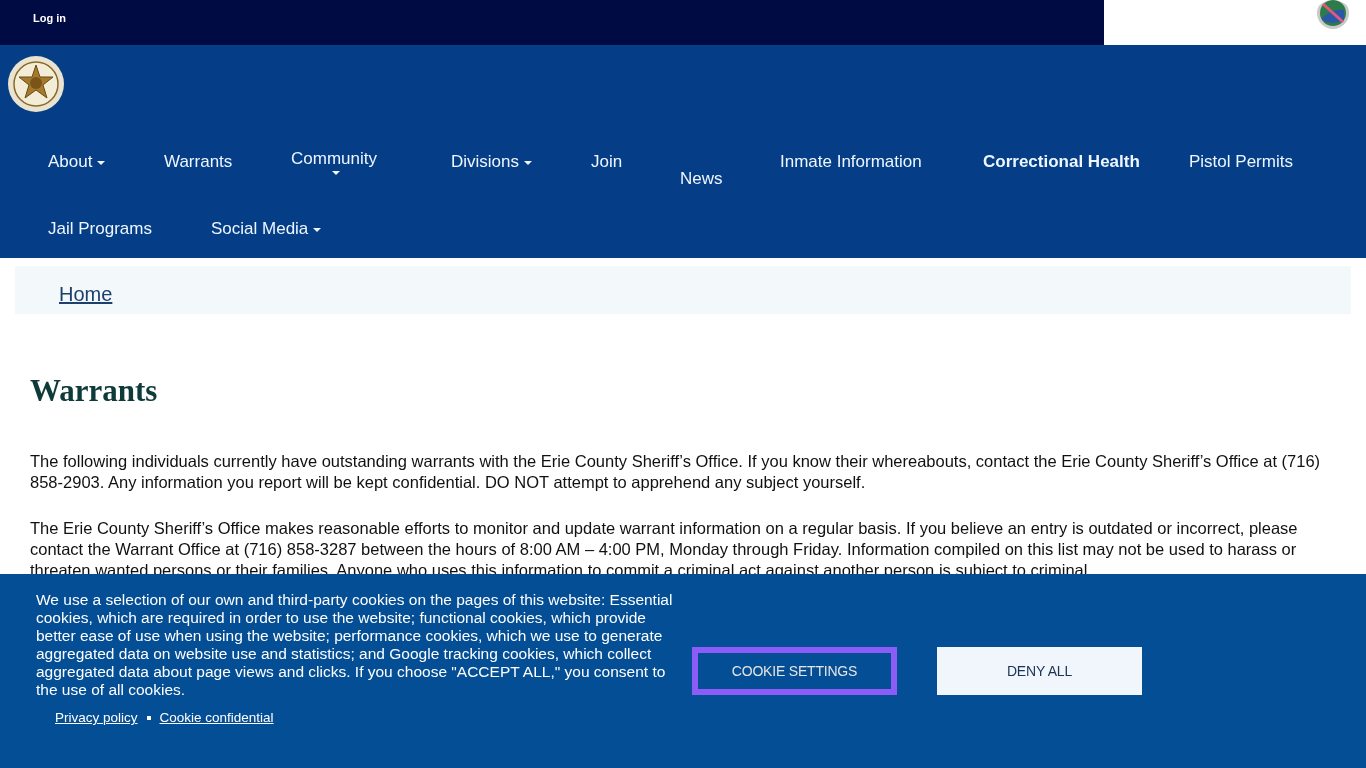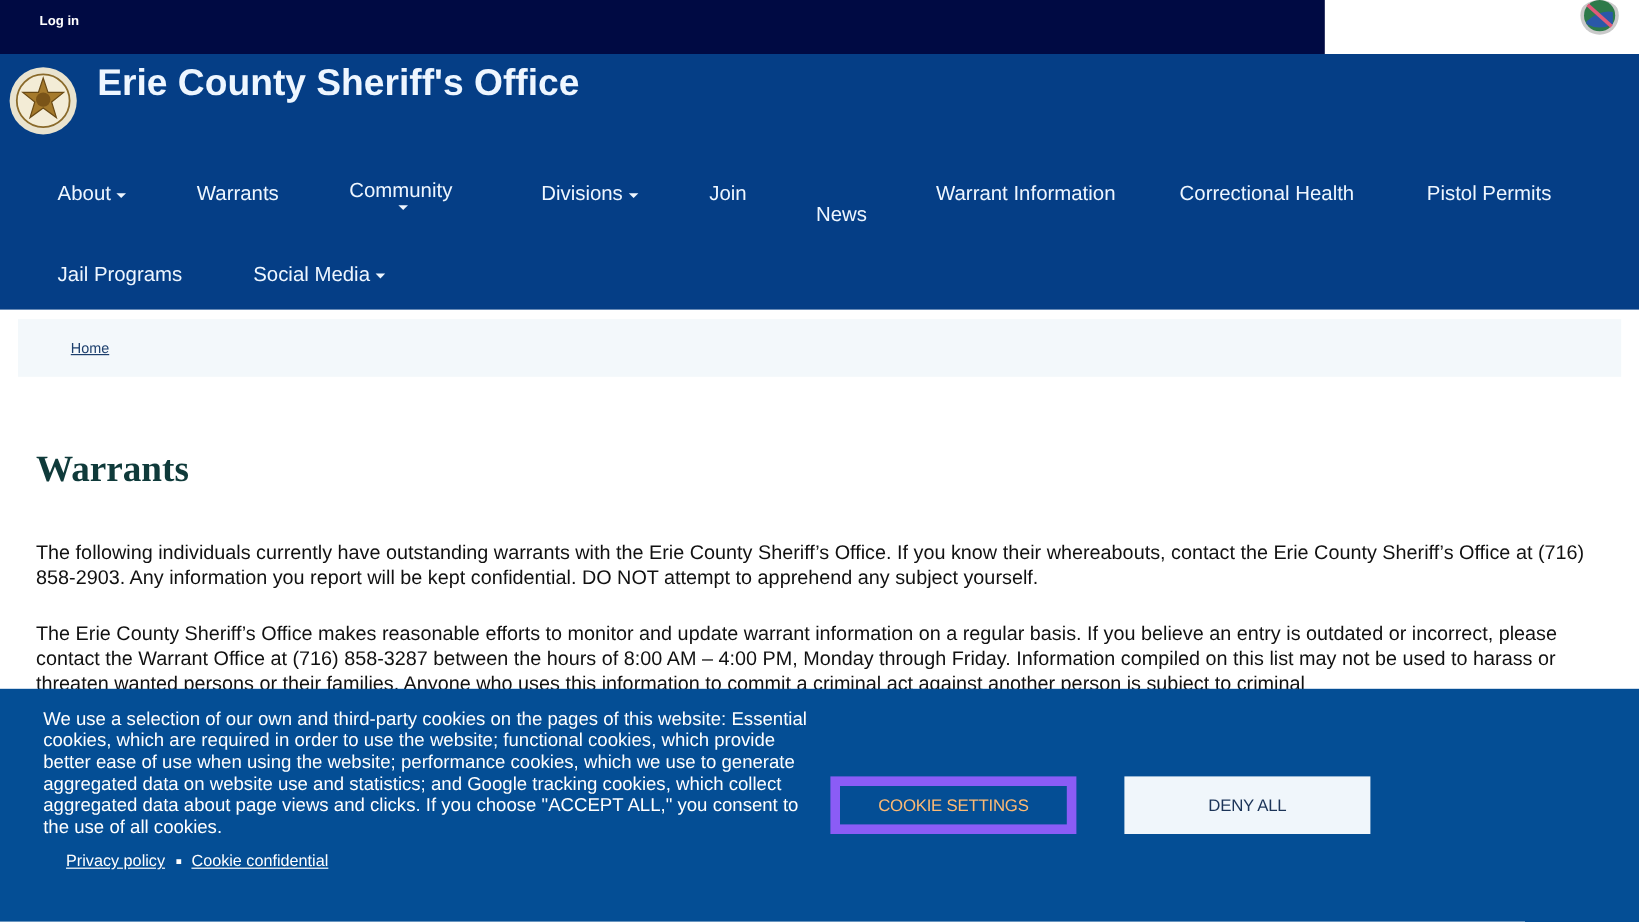--- a/index.html
+++ b/index.html
@@ -9,32 +9,32 @@
   .topbar-badge { position: absolute; left: 1315px; top: 0px; width: 36px; height: 30px; border-radius: 50%; overflow: hidden; }
   .header { position: absolute; left: 0; top: 45px; width: 1366px; height: 213px; background: #053e86; }
   .logo { position: absolute; left: 7px; top: 8px; width: 58px; height: 62px; }
   .site-title { position: absolute; left: 81px; top: 6px; font-size: 31px; font-weight: bold; color: #eef6ff; white-space: nowrap; }
   .nav-row { position: absolute; left: 0; height: 30px; display: flex; align-items: center; }
   .nav-row.r1 { top: 102px; }
   .nav-row.r2 { top: 169px; }
   .nav-item { position: absolute; font-size: 17px; color: #eef6ff; white-space: nowrap; display: flex; align-items: center; cursor: pointer; }
   .caret { display: inline-block; width: 0; height: 0; border-left: 4px solid transparent; border-right: 4px solid transparent; border-top: 4px solid #eef6ff; margin-left: 5px; margin-top: 2px; }
   .breadcrumb-bar { position: absolute; left: 15px; top: 266px; width: 1336px; height: 48px; background: #f3f8fb; }
-  .breadcrumb-link { position: absolute; left: 44px; top: 17px; font-size: 12px; color: #1c3f6d; }
+  .breadcrumb-link { position: absolute; left: 44px; top: 17px; font-size: 20px; color: #1c3f6d; }
   .page-title { position: absolute; left: 30px; top: 373px; font-family: "Liberation Serif", serif; font-weight: bold; font-size: 31px; color: #0f3a3a; }
   .para { position: absolute; left: 30px; width: 1310px; font-size: 16.5px; line-height: 21px; color: #111111; }
   .para.p1 { top: 451px; }
   .para.p2 { top: 518px; }
   .cookie-banner { position: absolute; left: 0; top: 574px; width: 1366px; height: 194px; background: #044e95; }
   .cookie-text { position: absolute; left: 36px; top: 17px; width: 640px; font-size: 15.5px; line-height: 18px; color: #ffffff; }
   .cookie-links { position: absolute; left: 55px; top: 136px; font-size: 13.5px; color: #ffffff; display: flex; align-items: center; }
   .cookie-links a { color: #ffffff; text-decoration: underline; }
   .dot-sep { display: inline-block; width: 4px; height: 4px; background: #ffffff; margin: 0 9px; }
   .btn { position: absolute; top: 73px; width: 205px; height: 48px; font-size: 14px; display: flex; align-items: center; justify-content: center; cursor: pointer; letter-spacing: -0.2px; }
-  .btn-settings { left: 692px; border: 8px solid #8b5cf6; color: #fdba74; background: #044e95; }
+  .btn-settings { left: 692px; border: 6px solid #8b5cf6; color: #e5e5e5; background: #044e95; }
   .btn-deny { left: 914px; background: #f0f6fb; color: #1c3458; margin-left: 23px; }
   .btn-accept { left: 1136px; background: #f0f6fb; color: #1c3458; }
 </style>
 </head>
 <body>
 
 <div class="topbar">
   <a class="login-link" href="#">Log in</a>
   <div class="topbar-badge">
     <svg width="36" height="30" viewBox="0 0 36 30">
@@ -48,21 +48,20 @@
 
 <div class="header">
   <div class="logo">
     <svg width="58" height="62" viewBox="0 0 58 62">
       <circle cx="29" cy="31" r="28" fill="#e9e3cf"></circle>
       <circle cx="29" cy="31" r="22" fill="#f3ecd6" stroke="#8a6a2a" stroke-width="1.5"></circle>
       <polygon points="29,12 33,24 46,24 36,32 40,45 29,37 18,45 22,32 12,24 25,24" fill="#a57a2c" stroke="#6a4a14" stroke-width="1"></polygon>
       <circle cx="29" cy="30" r="6" fill="#7a5418"></circle>
     </svg>
   </div>
-  <div class="site-title">Erie County Sheriff's Office</div>
 
   <div class="nav-row r1" style="width:1366px;">
     <div class="nav-item" style="left:48px;">
       <span>About</span>
         <span class="caret"></span>
     </div>
     <div class="nav-item" style="left:164px;">
       <span>Warrants</span>
     </div>
     <div class="nav-item" style="left:291px;flex-direction:column;">
@@ -73,23 +72,23 @@
       <span>Divisions</span>
         <span class="caret"></span>
     </div>
     <div class="nav-item" style="left:591px;">
       <span>Join</span>
     </div>
     <div class="nav-item" style="left:680px;margin-top:34px;">
       <span>News</span>
     </div>
     <div class="nav-item" style="left:780px;">
-      <span>Warrant Information</span>
+      <span>Inmate Information</span>
     </div>
-    <div class="nav-item" style="left:983px;">
+    <div class="nav-item" style="left:983px;font-weight:bold;">
       <span>Correctional Health</span>
     </div>
     <div class="nav-item" style="left:1189px;">
       <span>Pistol Permits</span>
     </div>
   </div>
 
   <div class="nav-row r2" style="width:1366px;">
     <div class="nav-item" style="left:48px;">
       <span>Jail Programs</span>

